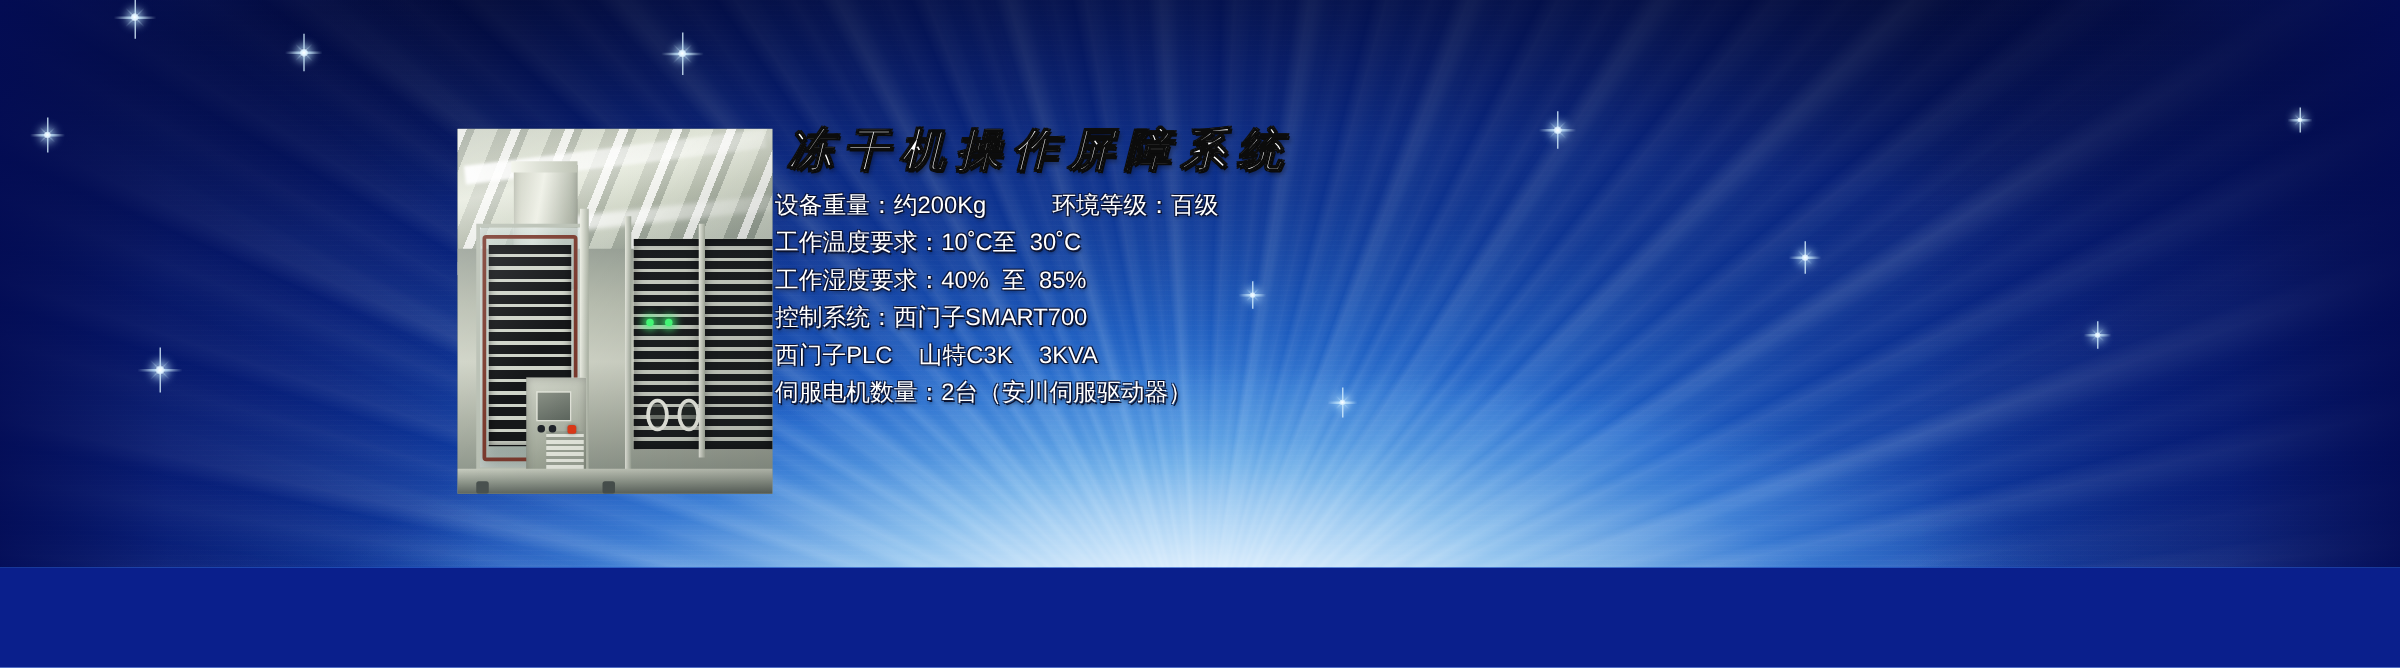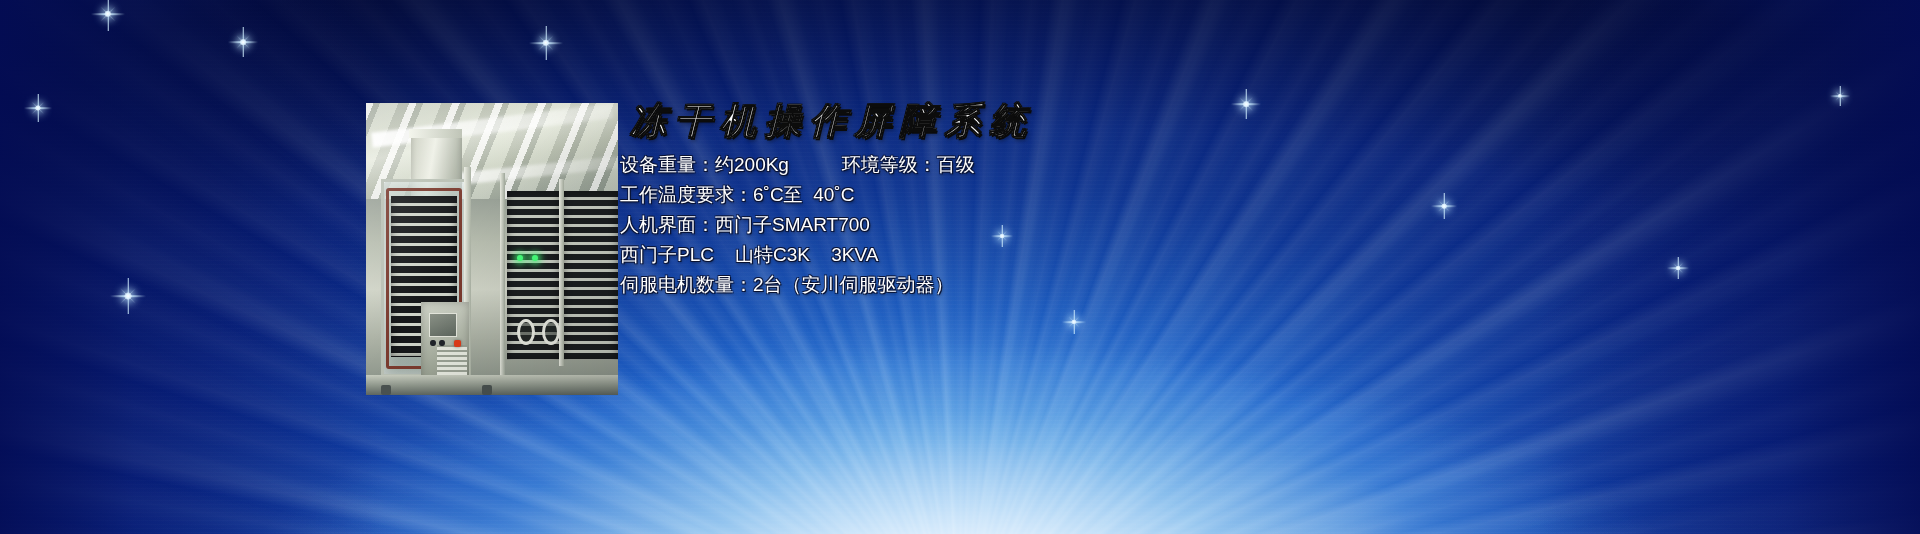--- a/index.html
+++ b/index.html
@@ -3,21 +3,21 @@
 <meta charset="utf-8">
 <title>冻干机操作屏障系统</title>
 <style>
   html,body{margin:0;padding:0;}
   body{
     width:1920px;height:534px;overflow:hidden;
     font-family:"Liberation Sans","DejaVu Sans",sans-serif;
     background:#0a1f8c;
   }
   #banner{
-    position:relative;width:1920px;height:534px;overflow:hidden;
+    position:relative;width:1920px;height:454px;overflow:hidden;
     background:#3b82f6;
   }
 
   
   .bg-layer{position:absolute;inset:0;}
 
   #bg-base{
     background:
       radial-gradient(ellipse 62% 150% at 50% 118%,
         #ffffff 0%,
@@ -345,20 +345,21 @@
     <div class="ph" style="left:46%;top:96.5%;width:4%;height:3.5%;background:#4a5250;border-radius:2px;"></div>
 
     <div class="ph" style="inset:0;left:0;top:0;width:100%;height:100%;
         background:linear-gradient(125deg,rgba(255,255,255,.22) 0%,rgba(255,255,255,0) 42%,rgba(0,0,0,.14) 100%);"></div>
   </div>
 
   <div id="text-col">
     <h1 id="title">冻干机操作屏障系统</h1>
     <div id="spec-list">
         <p class="spec">设备重量：约200Kg          环境等级：百级</p>
-        <p class="spec">工作温度要求：6˚C至  40˚C</p>
-        <p class="spec">人机界面：西门子SMART700</p>
+        <p class="spec">工作温度要求：10˚C至  30˚C</p>
+        <p class="spec">工作湿度要求：40%  至  85%</p>
+        <p class="spec">控制系统：西门子SMART700</p>
         <p class="spec">西门子PLC    山特C3K    3KVA</p>
         <p class="spec">伺服电机数量：2台（安川伺服驱动器）</p>
       </div>
   </div>
 
 </div>
 
 </body></html>

